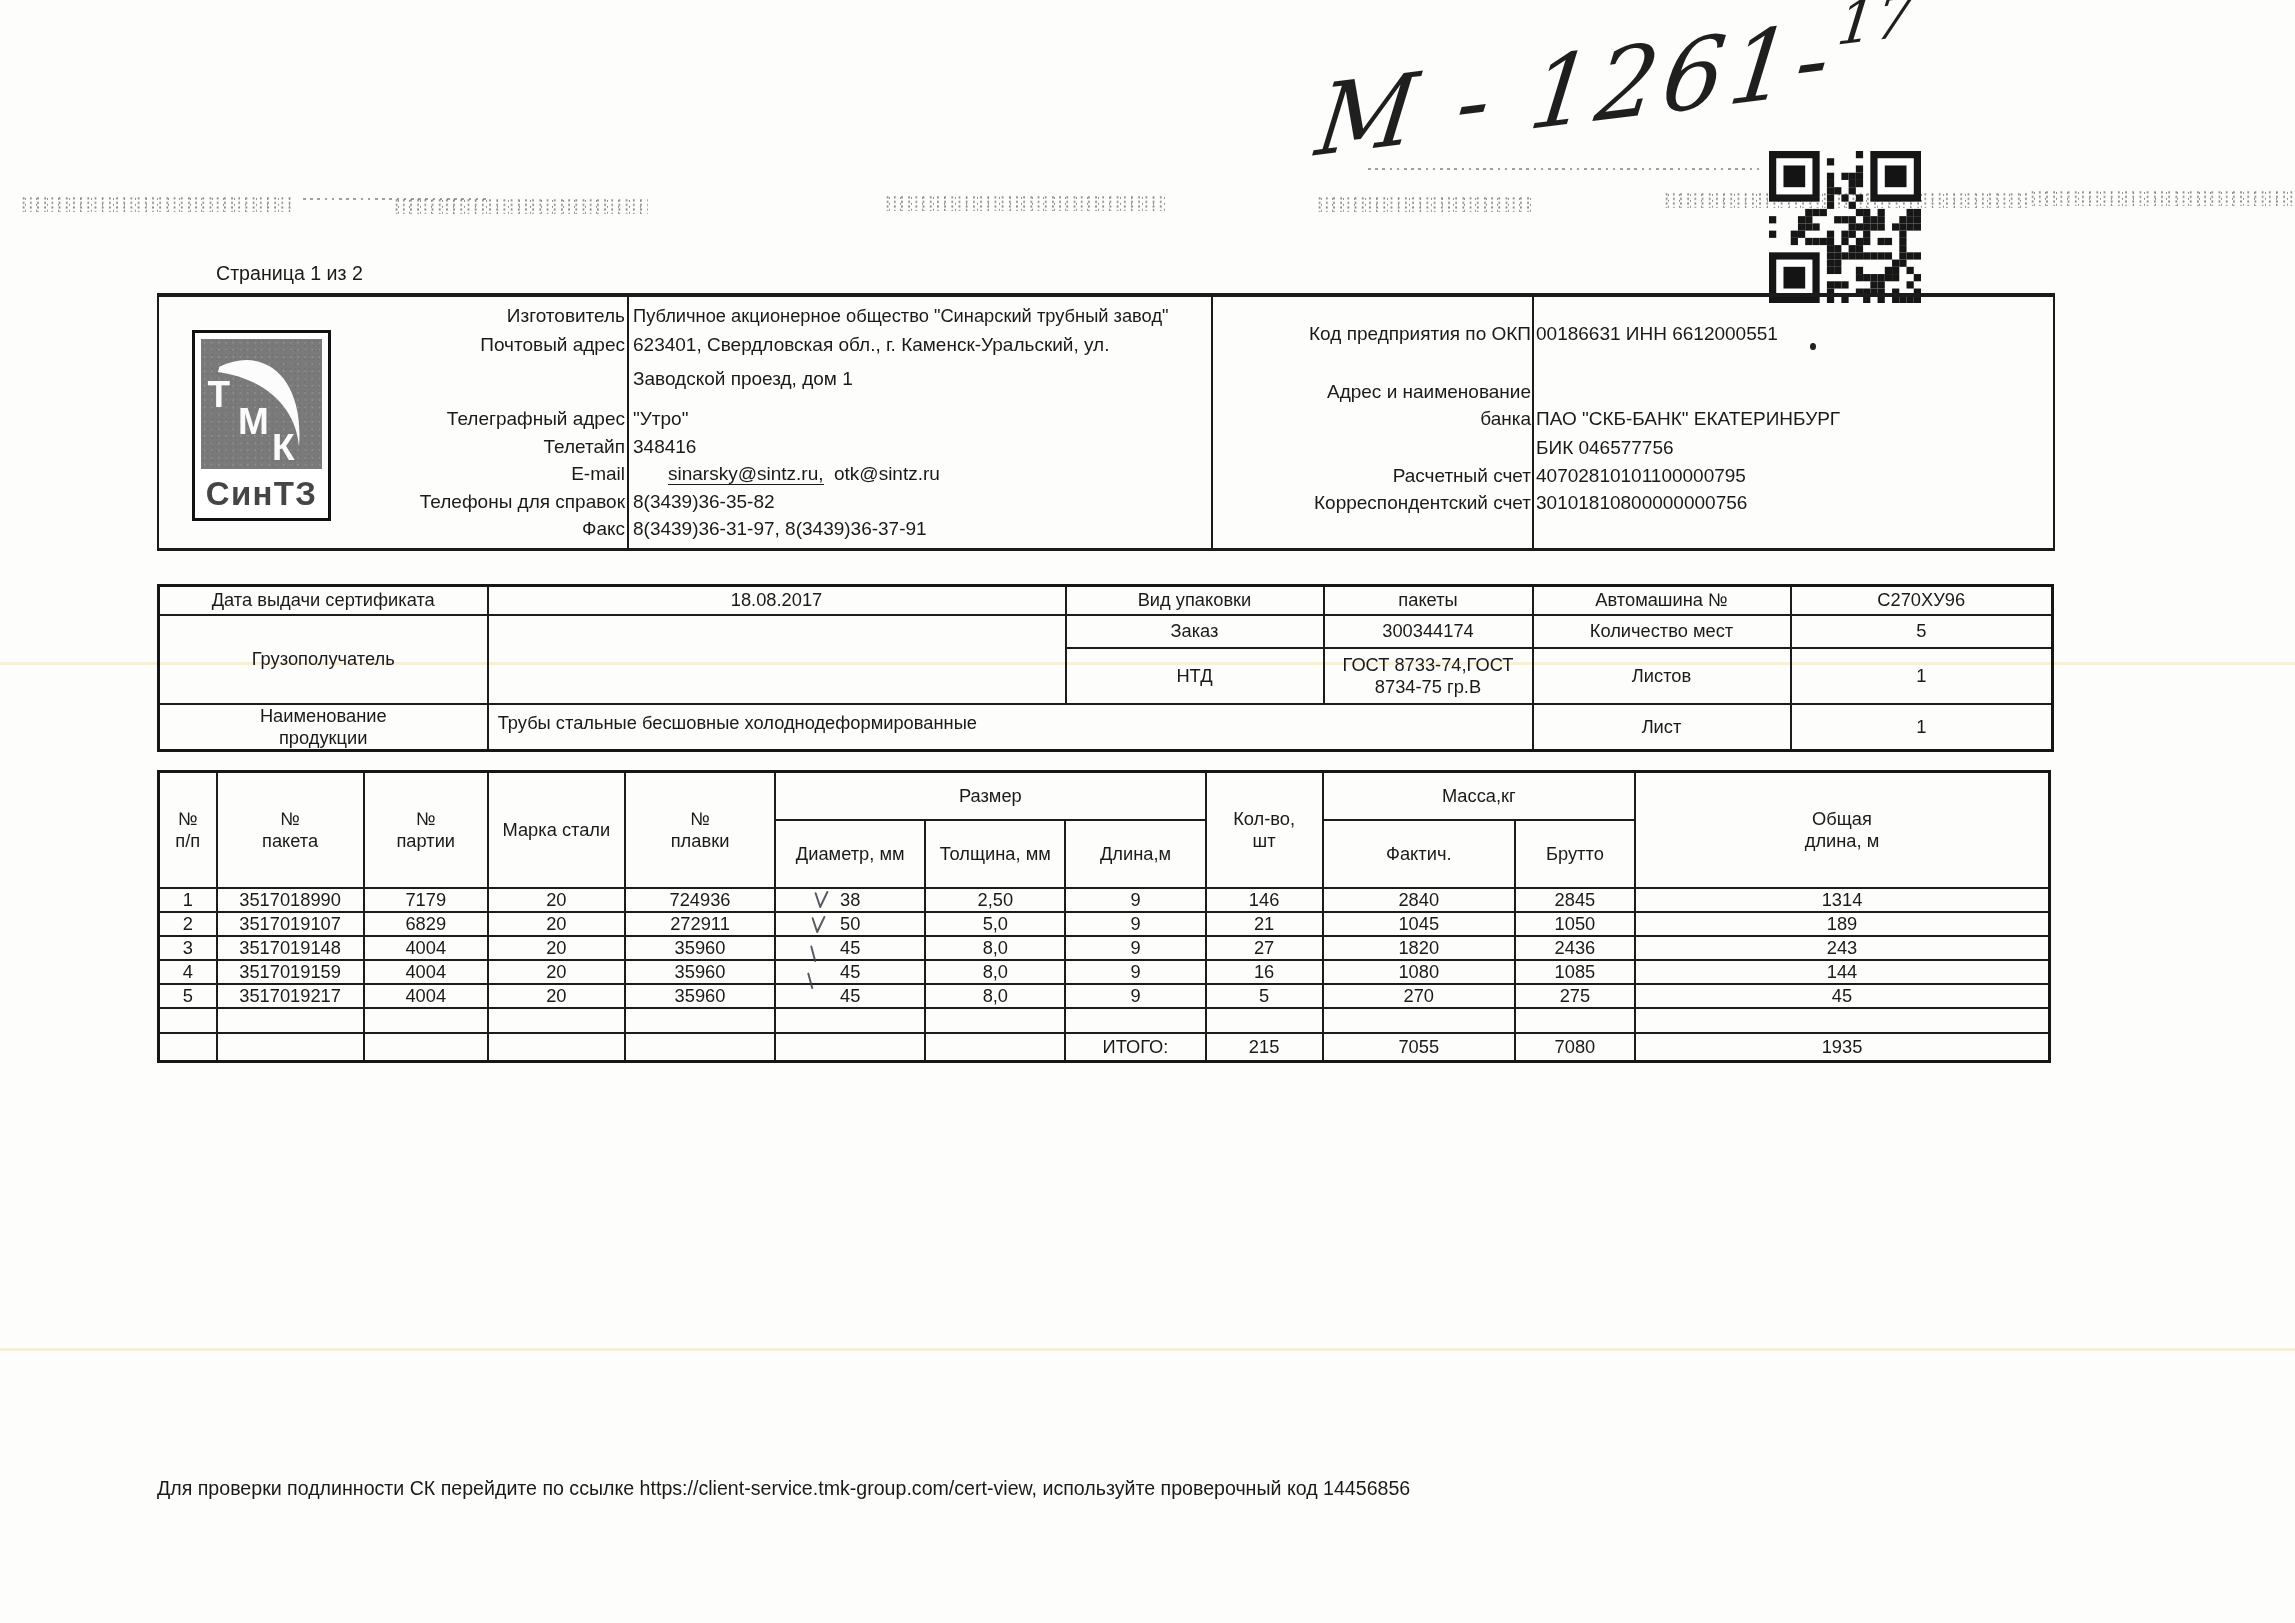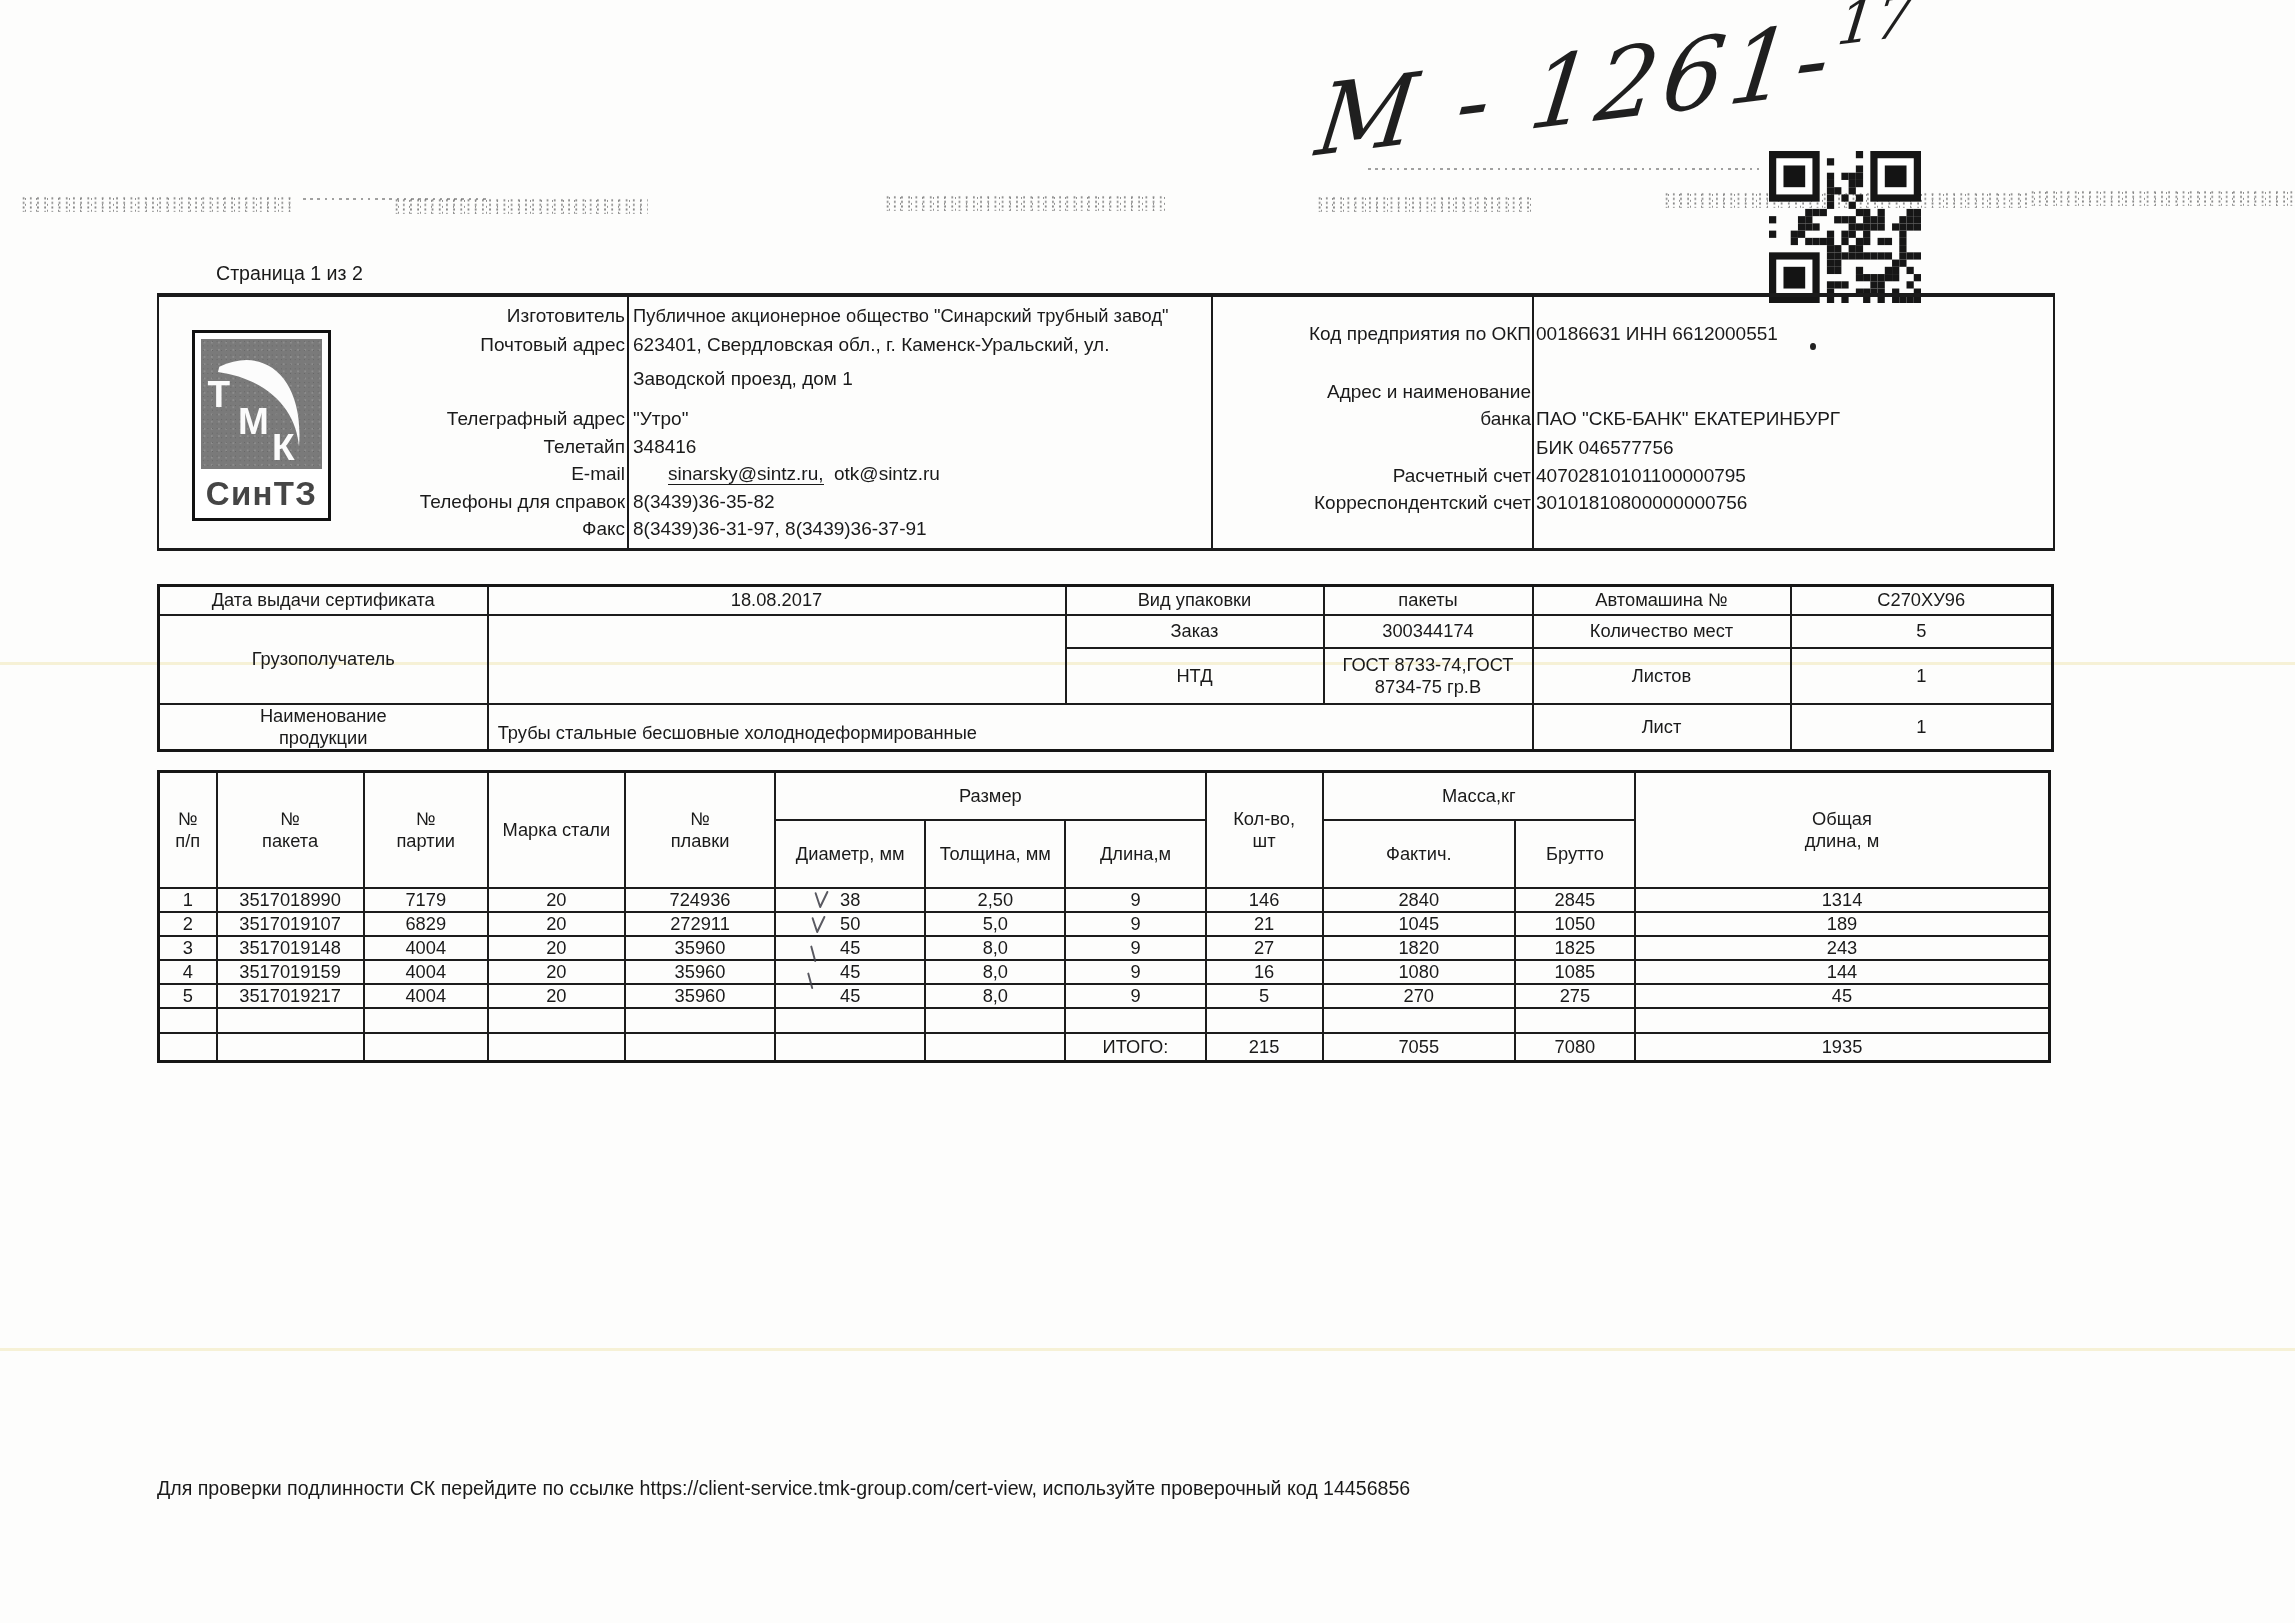--- a/index.html
+++ b/index.html
@@ -306,21 +306,21 @@
     <tr style="height:56px">
       <td>НТД</td>
       <td class="pre">ГОСТ 8733-74,ГОСТ
 8734-75 гр.В</td>
       <td>Листов</td>
       <td>1</td>
     </tr>
     <tr style="height:40px">
       <td class="pre">Наименование
 продукции</td>
-      <td colspan="3" class="tleft" style="vertical-align:top;padding-top:17px">Трубы стальные бесшовные холоднодеформированные</td>
+      <td colspan="3" class="tleft" style="vertical-align:top;padding-top:7px">Трубы стальные бесшовные холоднодеформированные</td>
       <td>Лист</td>
       <td>1</td>
     </tr>
   </tbody>
     </table>
 
   <table class="doc main-table" style="width:1894px">
     <colgroup>
       <col style="width:58px">
         <col style="width:147px">
@@ -392,21 +392,21 @@
       <td>3</td>
       <td>3517019148</td>
       <td>4004</td>
       <td>20</td>
       <td>35960</td>
       <td>45</td>
       <td>8,0</td>
       <td>9</td>
       <td>27</td>
       <td>1820</td>
-      <td>1825</td>
+      <td>2436</td>
       <td>243</td>
     </tr>
     <tr style="height:24px">
       <td>4</td>
       <td>3517019159</td>
       <td>4004</td>
       <td>20</td>
       <td>35960</td>
       <td>45</td>
       <td>8,0</td>

